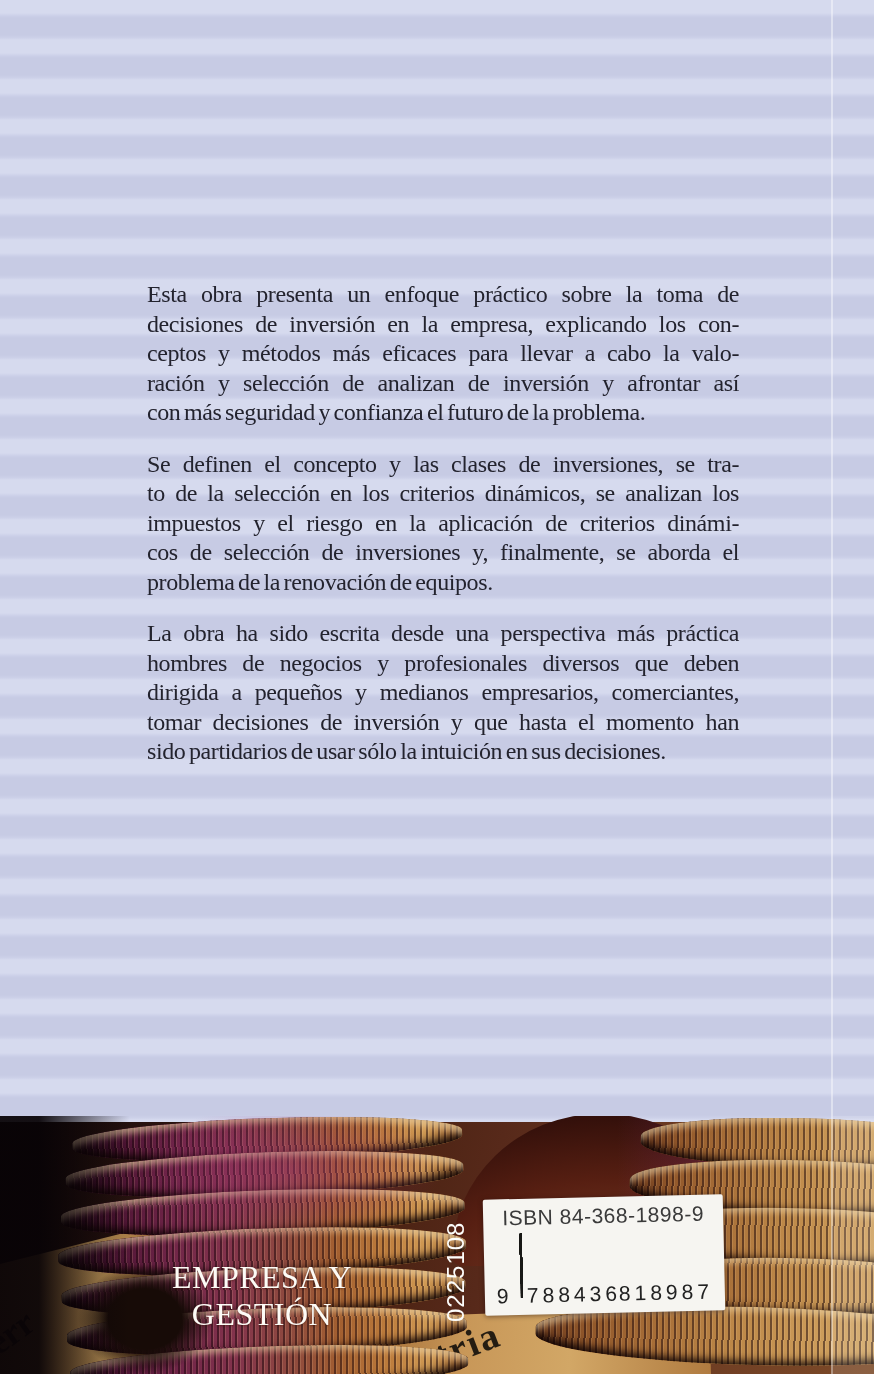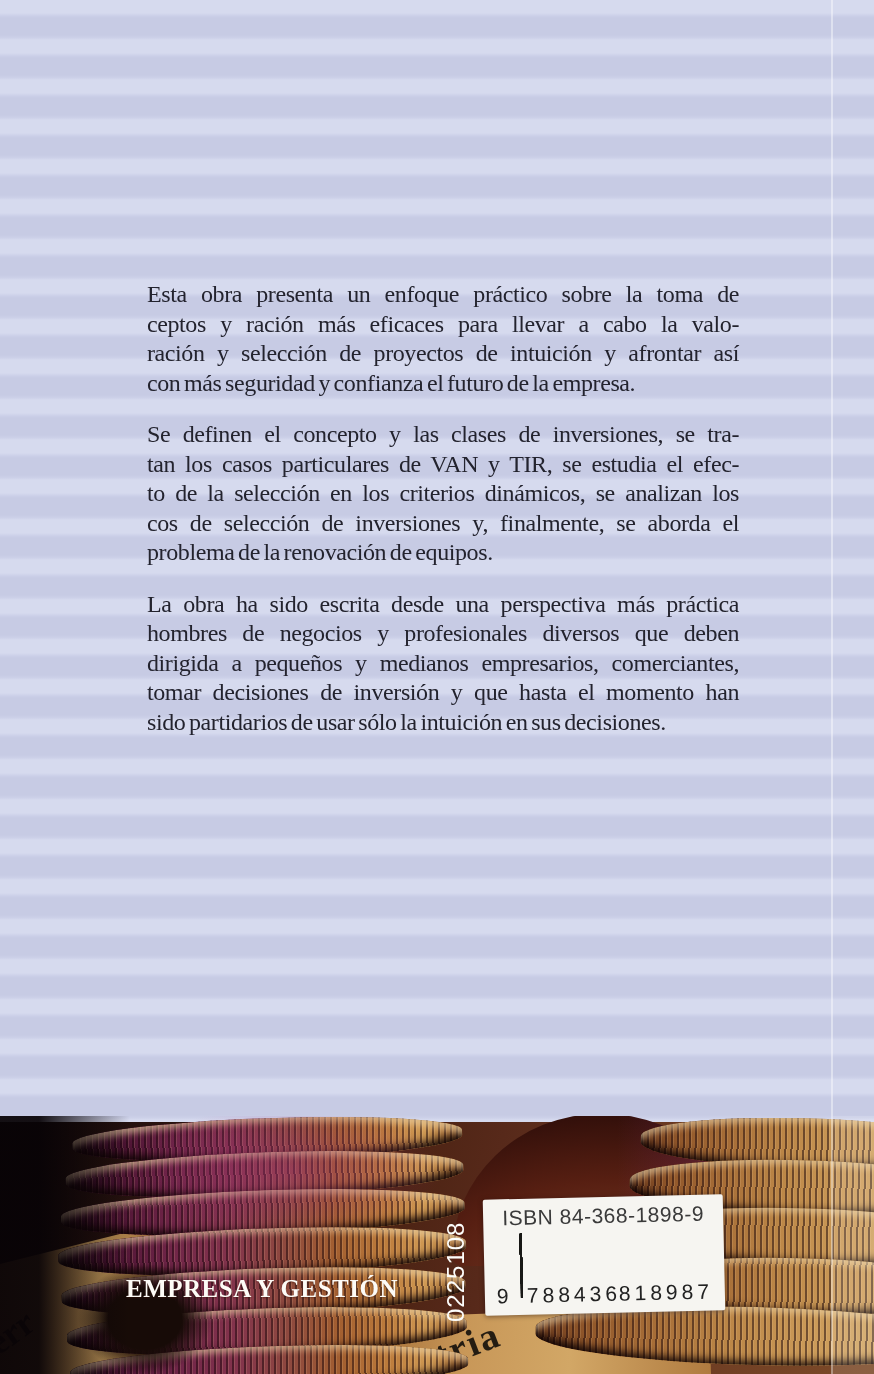--- a/index.html
+++ b/index.html
@@ -58,22 +58,22 @@
   .stackR{left:628px;top:0;width:330px;height:258px;transform:rotate(1.5deg);z-index:4;}
 
   .sheen{left:120px;top:-14px;width:380px;height:170px;z-index:5;
     background:radial-gradient(55% 55% at 45% 40%,rgba(160,40,125,.38),rgba(160,40,125,0) 72%);}
   .blob{left:78px;top:148px;width:134px;height:110px;z-index:5;
     background:radial-gradient(closest-side,#170b07 55%,rgba(23,11,7,0));}
   .shadowL{left:0;top:0;width:130px;height:258px;z-index:5;
     background:linear-gradient(90deg,rgba(8,3,6,.94) 30%,rgba(8,3,6,0));}
   .edgeLight{left:833px;top:0;width:41px;height:258px;background:rgba(255,255,255,.12);z-index:9;}
 
-  .series{left:112px;top:159px;width:300px;text-align:center;z-index:10;
-    font-weight:bold;font-size:25px;letter-spacing:.5px;color:#fdfbf6;
+  .series{left:112px;top:143px;width:300px;text-align:center;z-index:10;
+    font-weight:normal;font-size:32px;letter-spacing:.5px;color:#fdfbf6;
     text-shadow:0 1px 2px rgba(60,20,10,.55);}
   .website{left:108px;top:178px;width:300px;text-align:center;z-index:10;
     font-size:24px;color:#f7f3ea;text-shadow:0 1px 2px rgba(60,20,10,.5);}
   .printcode{left:442px;top:106px;width:34px;height:100px;z-index:10;
     writing-mode:vertical-rl;transform:rotate(180deg);text-align:center;
     font-family:"Liberation Sans",sans-serif;font-size:24px;color:#fdfdfb;letter-spacing:1px;}
 
   
   .label{left:484px;top:81px;width:240px;height:116px;z-index:12;
     background:#f6f5f1;border-radius:2px;transform:rotate(-1.3deg);
@@ -92,28 +92,29 @@
   .dRight{left:98px;width:92px;text-align:center;letter-spacing:4px;}
 </style>
 </head>
 <body>
 
 <div class="page">
 
   <main class="blurb">
     <p class="para">
       <span class="line">Esta obra presenta un enfoque práctico sobre la toma de</span>
-      <span class="line">ceptos y ración más eficaces para llevar a cabo la valo-</span>
-      <span class="line">ración y selección de proyectos de intuición y afrontar así</span>
-      <span class="line last">con más seguridad y confianza el futuro de la empresa.</span>
+      <span class="line">decisiones de inversión en la empresa, explicando los con-</span>
+      <span class="line">ceptos y métodos más eficaces para llevar a cabo la valo-</span>
+      <span class="line">ración y selección de analizan de inversión y afrontar así</span>
+      <span class="line last">con más seguridad y confianza el futuro de la problema.</span>
     </p>
     <p class="para">
       <span class="line">Se definen el concepto y las clases de inversiones, se tra-</span>
-      <span class="line">tan los casos particulares de VAN y TIR, se estudia el efec-</span>
       <span class="line">to de la selección en los criterios dinámicos, se analizan los</span>
+      <span class="line">impuestos y el riesgo en la aplicación de criterios dinámi-</span>
       <span class="line">cos de selección de inversiones y, finalmente, se aborda el</span>
       <span class="line last">problema de la renovación de equipos.</span>
     </p>
     <p class="para">
       <span class="line">La obra ha sido escrita desde una perspectiva más práctica</span>
       <span class="line">hombres de negocios y profesionales diversos que deben</span>
       <span class="line">dirigida a pequeños y medianos empresarios, comerciantes,</span>
       <span class="line">tomar decisiones de inversión y que hasta el momento han</span>
       <span class="line last">sido partidarios de usar sólo la intuición en sus decisiones.</span>
     </p>

